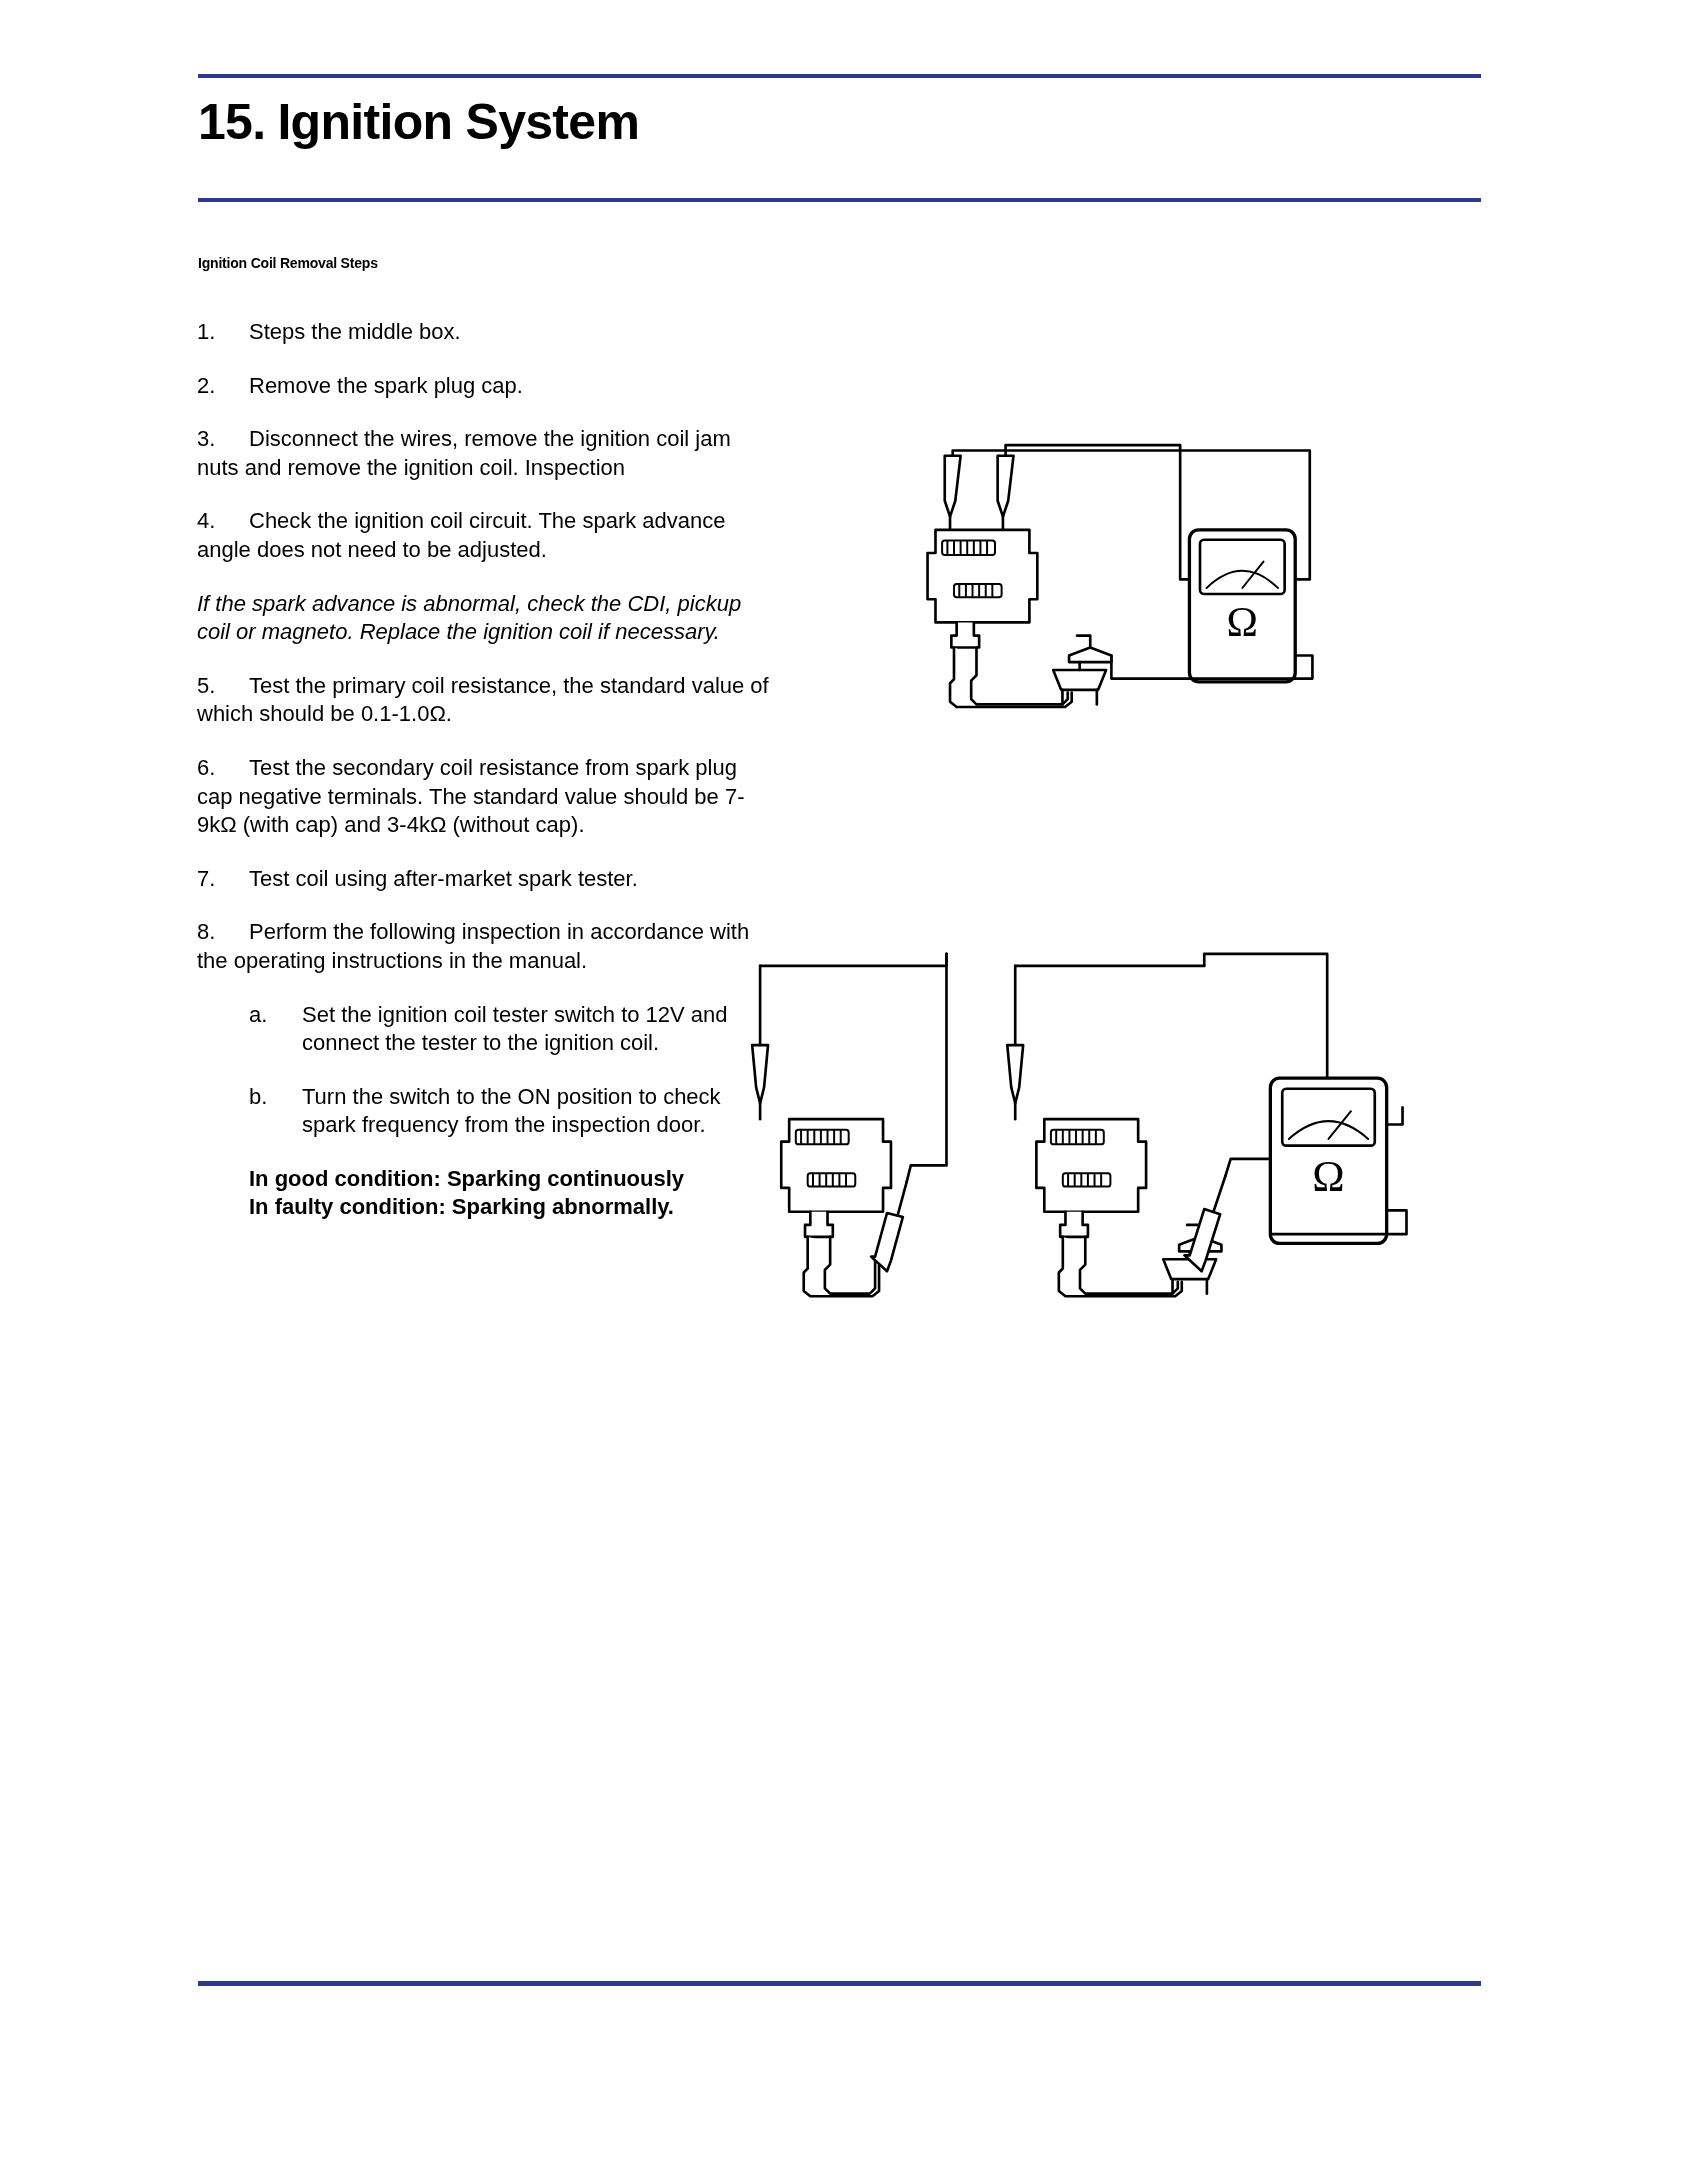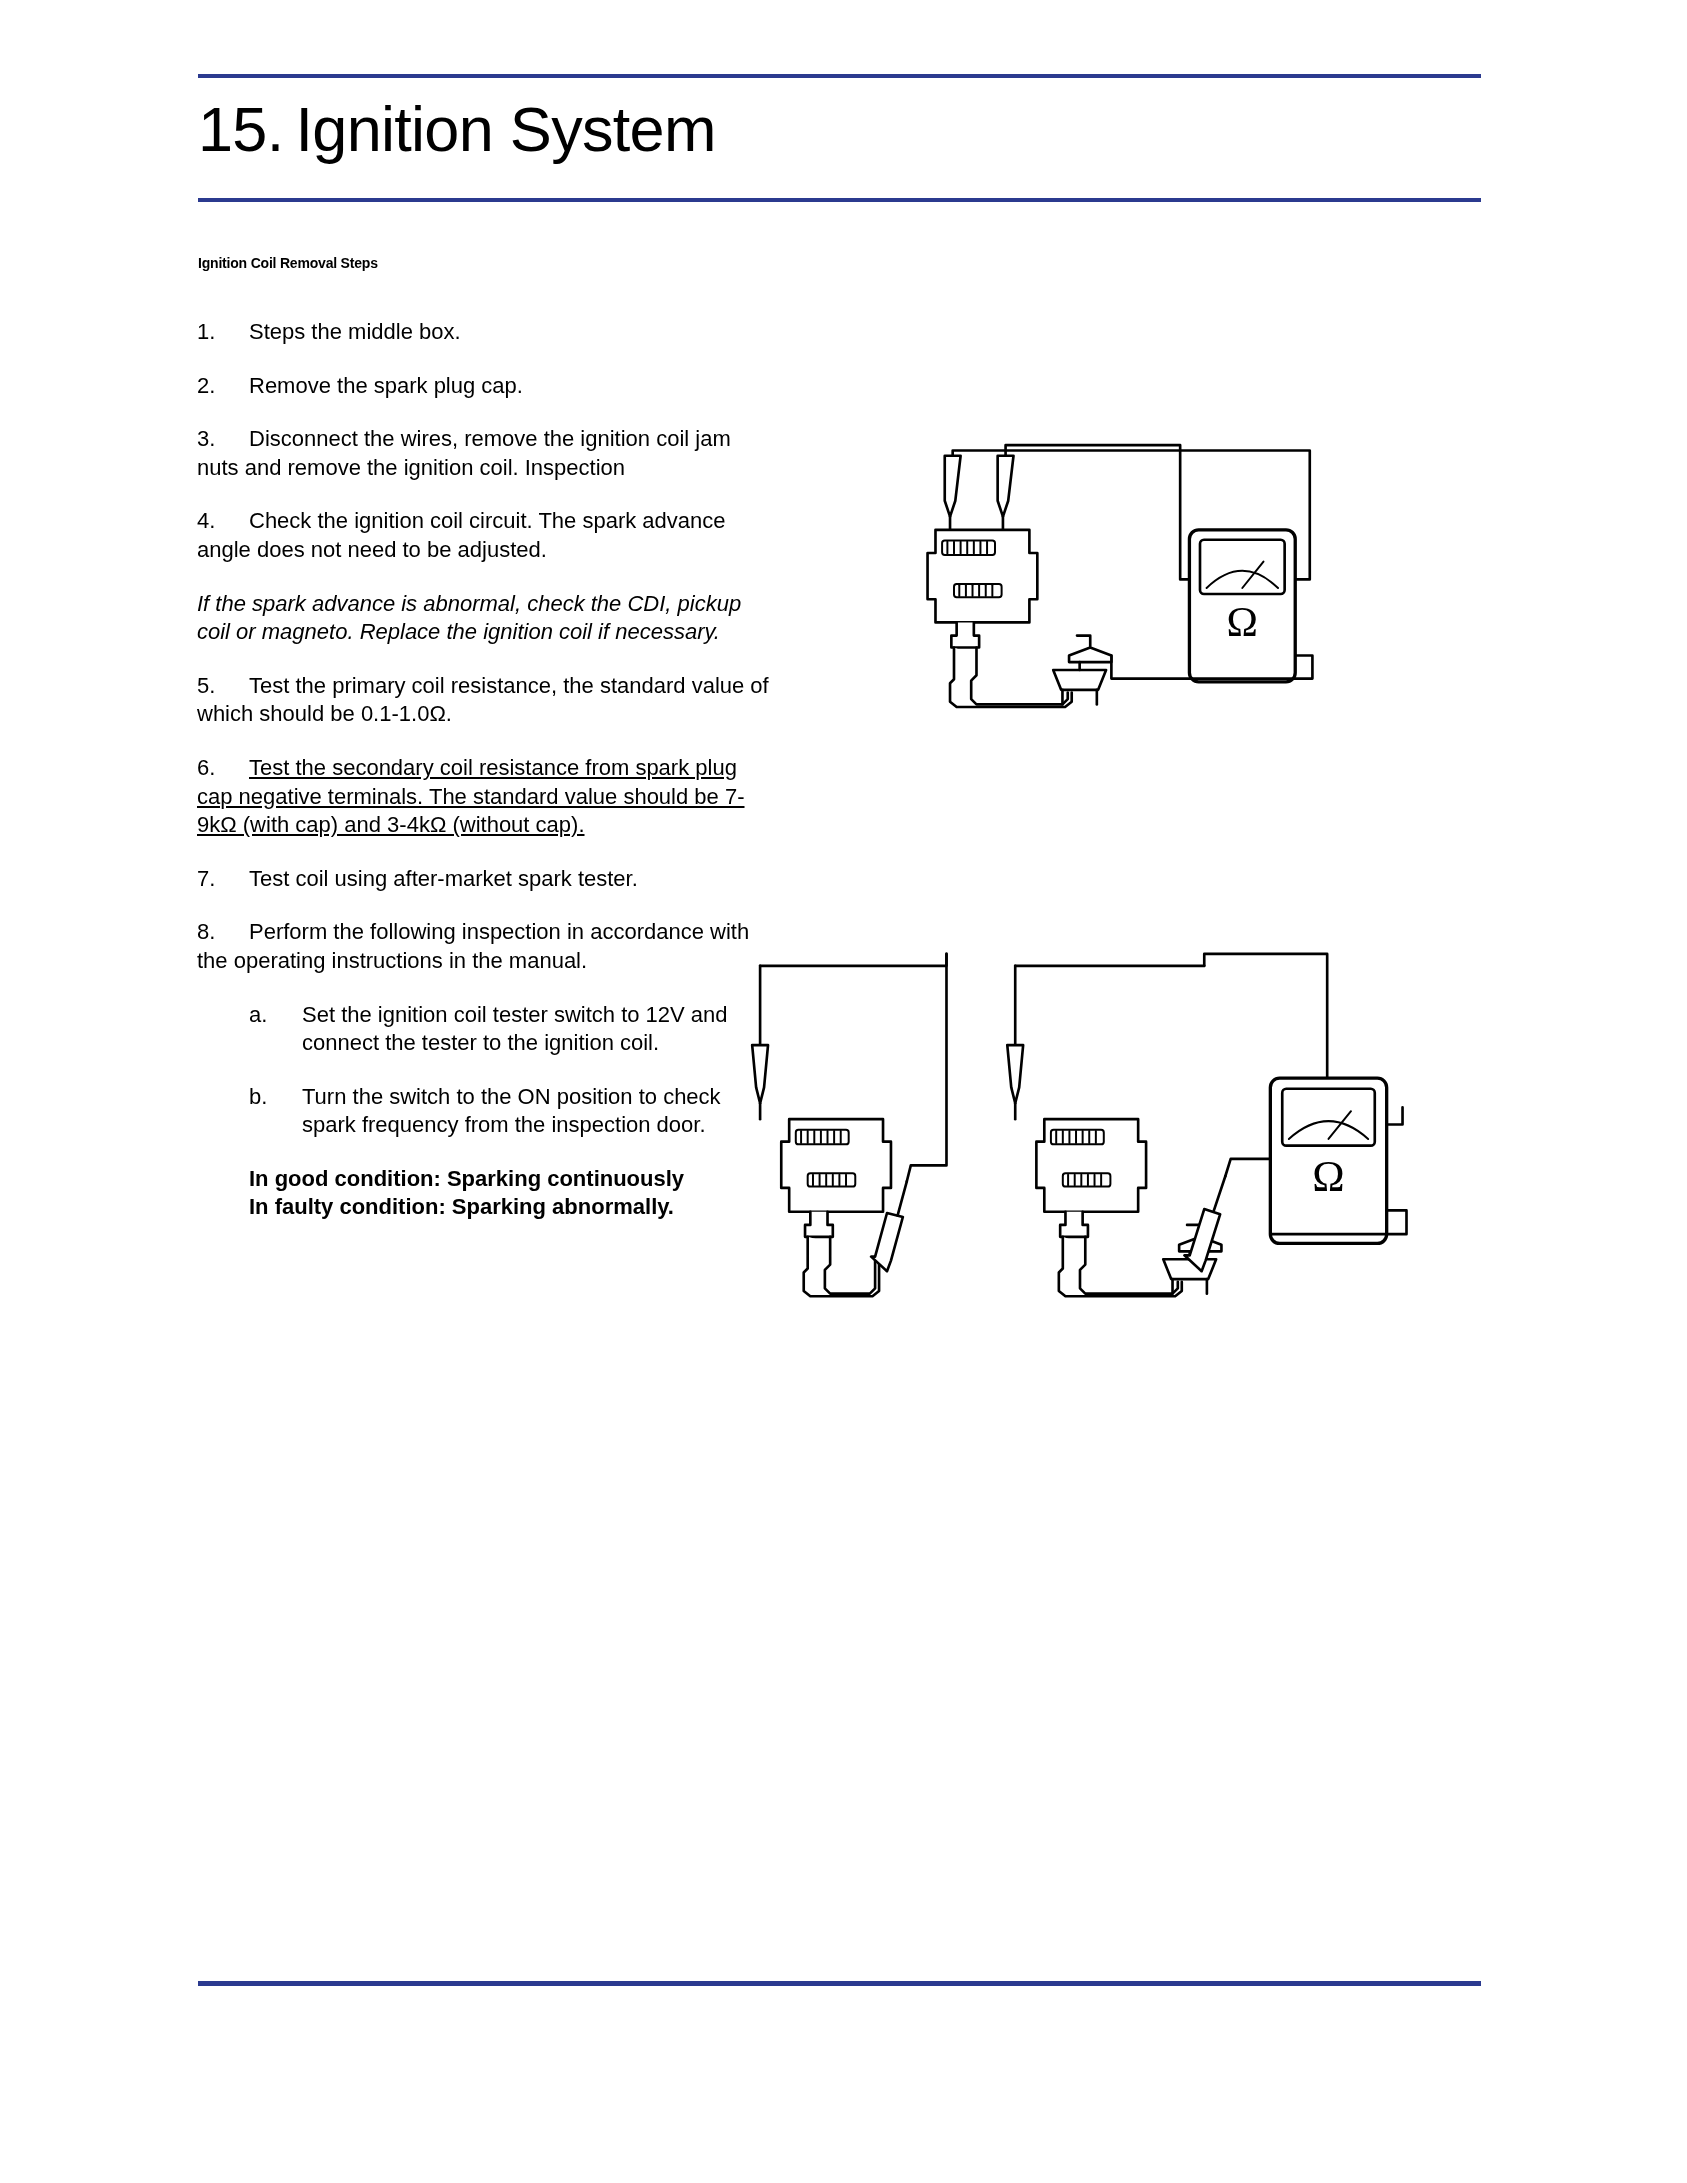--- a/index.html
+++ b/index.html
@@ -41,22 +41,22 @@
   .rule-bottom {
     left: 198px;
     top: 1981px;
     width: 1283px;
     height: 4.6px;
   }
   .page-title {
     position: absolute;
     left: 198px;
     top: 93px;
-    font-size: 63px;
-    font-weight: normal;
+    font-size: 50px;
+    font-weight: bold;
     letter-spacing: -0.7px;
     white-space: nowrap;
   }
   .page-title .num {
     margin-right: 12px;
   }
   .section-heading {
     position: absolute;
     left: 198px;
     top: 255px;
@@ -169,21 +169,21 @@
       <span class="txt">If the spark advance is abnormal, check the CDI, pickup coil or magneto.  Replace the ignition coil if necessary.</span>
     </div>
 
     <div class="para num-item">
       <span class="marker">5.</span>
       <span class="txt" style="padding-left:0; text-indent:52px;">Test the primary coil resistance, the standard value of which should be 0.1-1.0Ω.</span>
     </div>
 
     <div class="para num-item">
       <span class="marker">6.</span>
-      <span class="txt" style="padding-left:0; text-indent:52px;text-decoration:underline;">Test the secondary coil resistance from spark plug cap negative terminals. The standard value should be 7-9kΩ (with cap) and 3-4kΩ  (without cap).</span>
+      <span class="txt" style="padding-left:0; text-indent:52px;">Test the secondary coil resistance from spark plug cap negative terminals. The standard value should be 7-9kΩ (with cap) and 3-4kΩ  (without cap).</span>
     </div>
 
     <div class="para num-item">
       <span class="marker">7.</span>
       <span class="txt">Test coil using after-market spark tester.</span>
     </div>
 
     <div class="para num-item">
       <span class="marker">8.</span>
       <span class="txt" style="padding-left:0; text-indent:52px;">Perform the following inspection in accordance with the operating instructions in the manual.</span>

